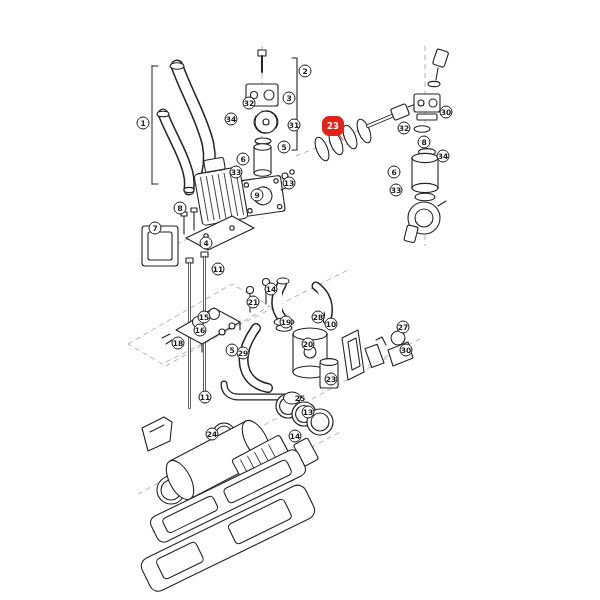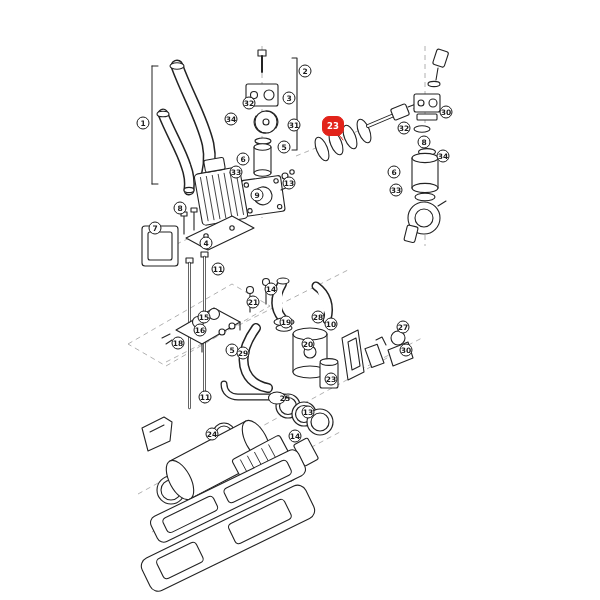--- a/index.html
+++ b/index.html
@@ -285,19 +285,19 @@
       <div class="callout" style="left: 331px; top: 324px;">10</div>
       <div class="callout" style="left: 403px; top: 327px;">27</div>
       <div class="callout" style="left: 200px; top: 330px;">16</div>
       <div class="callout" style="left: 178px; top: 343px;">18</div>
       <div class="callout" style="left: 232px; top: 350px;">5</div>
       <div class="callout" style="left: 308px; top: 344px;">20</div>
       <div class="callout" style="left: 406px; top: 350px;">30</div>
       <div class="callout" style="left: 243px; top: 353px;">29</div>
       <div class="callout" style="left: 331px; top: 379px;">23</div>
       <div class="callout" style="left: 205px; top: 397px;">11</div>
-      <div class="callout" style="left: 277px; top: 398px; padding-left: 16px;">25</div>
+      <div class="callout" style="left: 292px; top: 398px; padding-left: 16px;">25</div>
       <div class="callout" style="left: 308px; top: 412px;">13</div>
       <div class="callout" style="left: 295px; top: 436px;">14</div>
       <div class="callout" style="left: 196px; top: 434px; margin-left: 16px;">24</div>
     </div>
 
 </div>
 
 </body></html>

